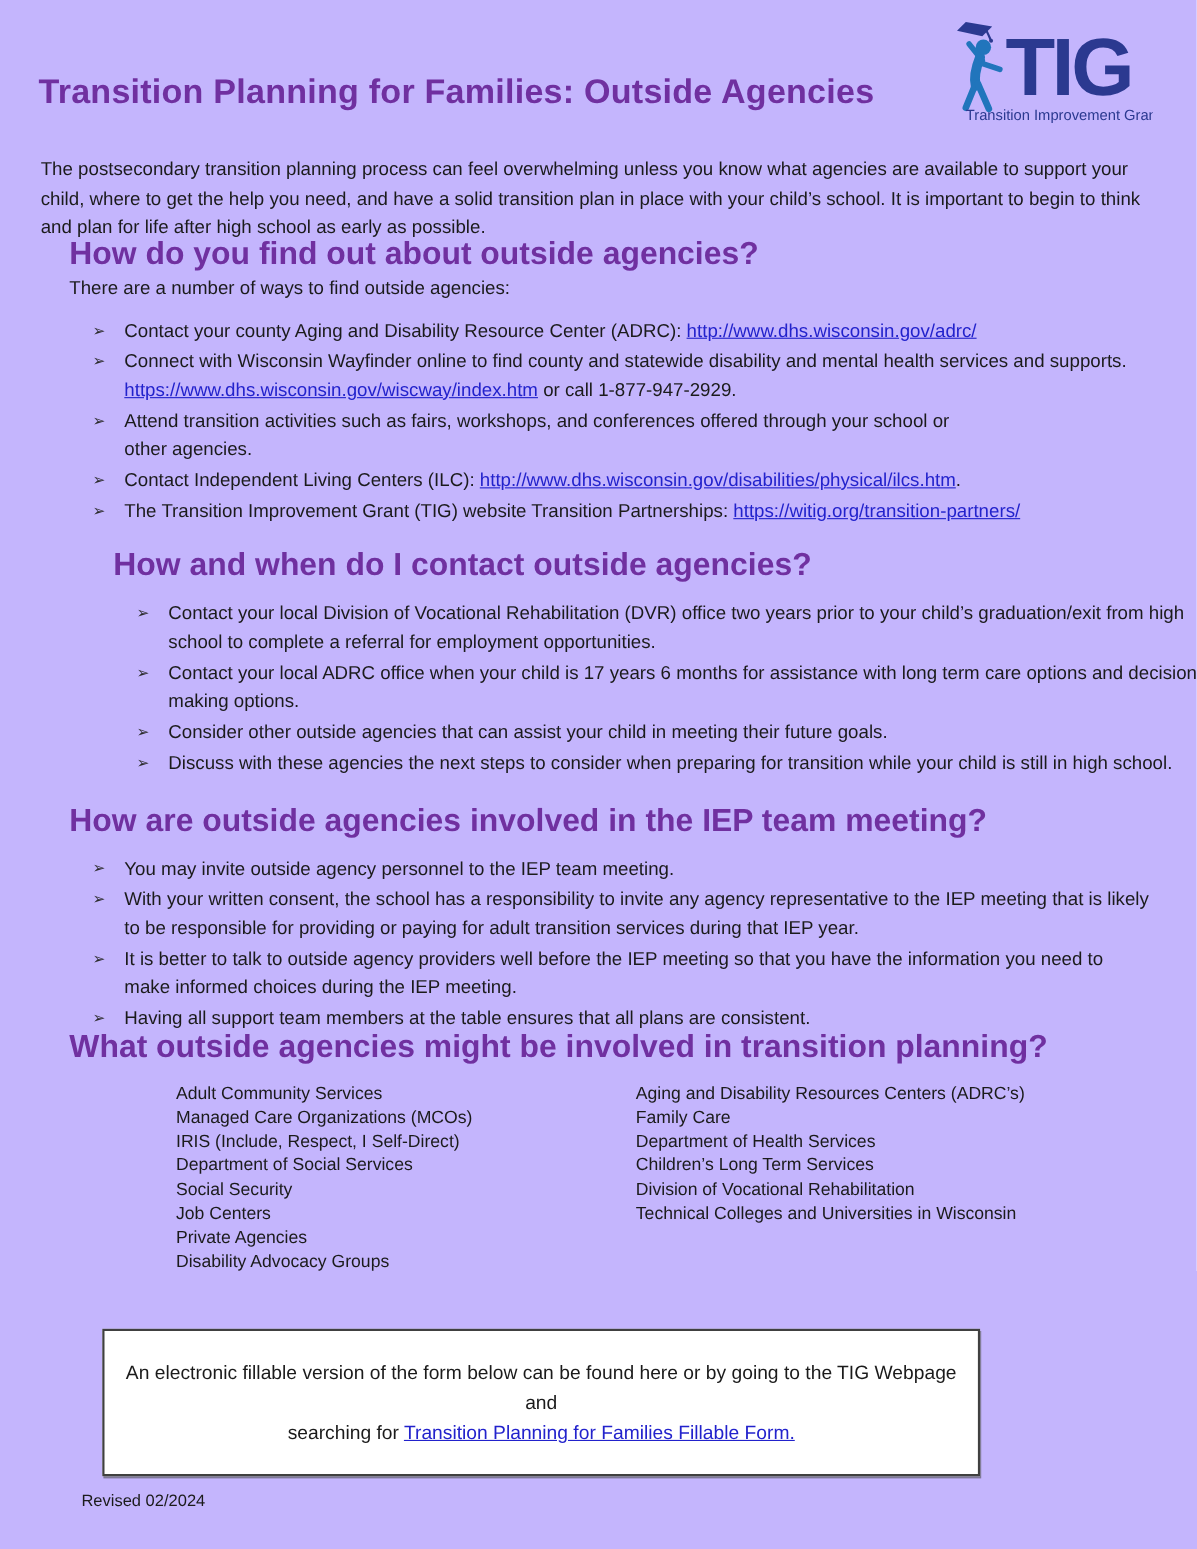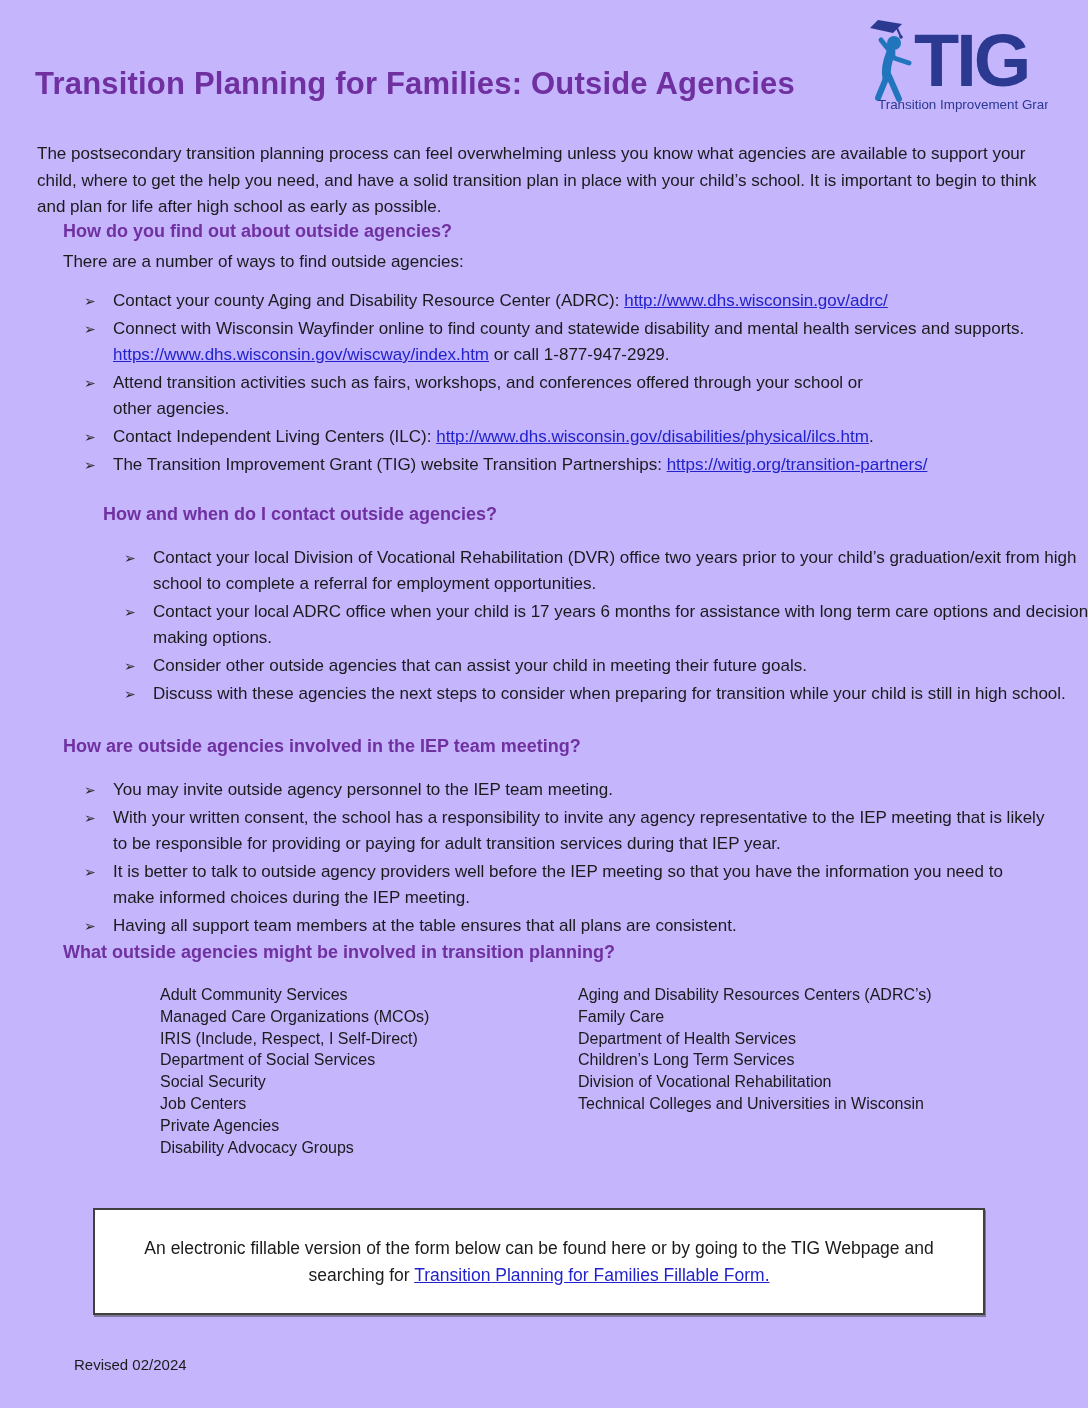--- a/index.html
+++ b/index.html
@@ -28,21 +28,21 @@
   .intro{
     position:absolute;left:37px;top:124px;width:1004px;
     font-size:17px;line-height:26.5px;
   }
   .section{position:absolute;left:63px;width:986px;}
   .sec-find{top:217px;}
   .sec-contact{top:500px;margin-left:40px;}
   .sec-iep{top:732px;}
   .sec-agencies{top:938px;}
   .section h2{
-    margin:0;font-size:18px;line-height:28px;
+    margin:0;font-size:29px;line-height:28px;
     color:var(--purple);font-weight:bold;
   }
   .lead{margin-top:5px;font-size:17px;line-height:24px;}
   ul.arrows{list-style:none;margin:0;padding:0;margin-top:14px;}
   .sec-contact ul.arrows,.sec-iep ul.arrows{margin-top:17px;}
   ul.arrows li{
     display:flex;align-items:flex-start;
     font-size:17px;line-height:26px;margin-bottom:2px;
   }
   ul.arrows .glyph{
@@ -56,21 +56,21 @@
     margin-top:6px;font-size:16.5px;font-weight:bold;line-height:24px;
   }
   .agency-cols{
     display:flex;margin-top:18px;padding-left:97px;
     font-size:16px;line-height:21.8px;
   }
   .agency-col-left{width:386px;flex:none;}
   .agency-col-right{flex:1;margin-left:32px;}
   .agency-cols div{white-space:nowrap;}
   .callout{
-    position:absolute;left:93px;top:1208px;width:892px;min-height:90px;
+    position:absolute;left:93px;top:1208px;width:798px;min-height:90px;
     border:2px solid #404040;
     box-shadow:1px 2px 0 rgba(70,70,70,0.55);
     background:#ffffff;
   }
   .callout p{
     margin:25px 18px 24px 18px;text-align:center;
     font-size:17.5px;line-height:27px;
   }
   .footer-note{
     position:absolute;left:74px;top:1356px;font-size:15px;

